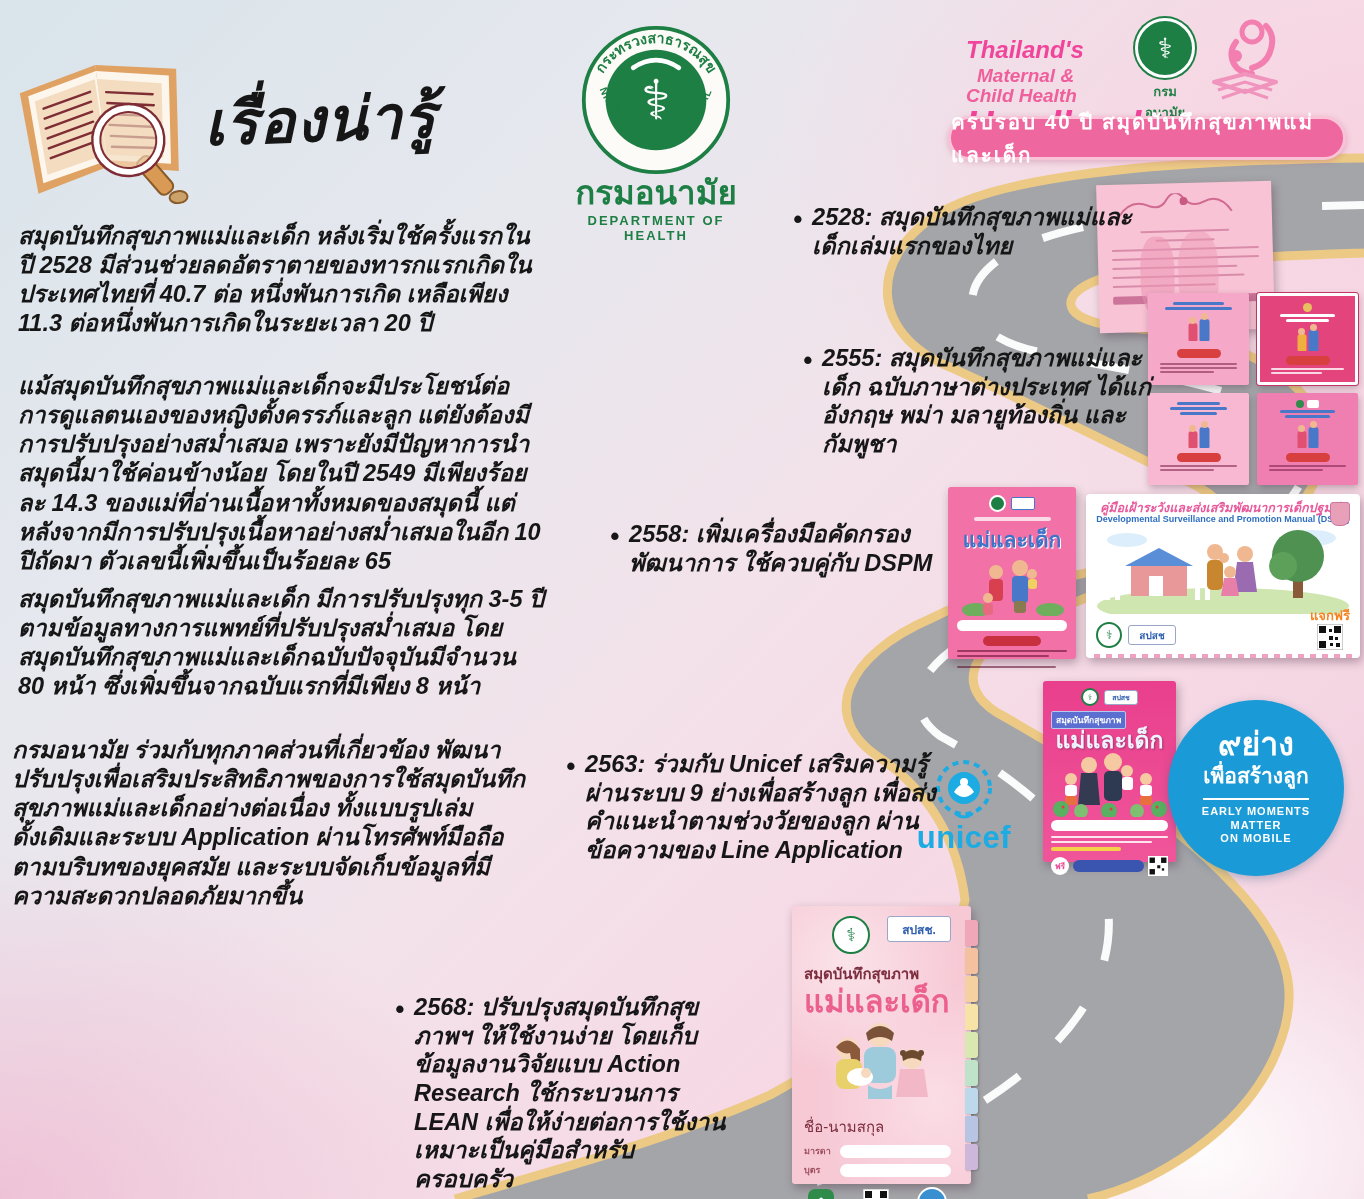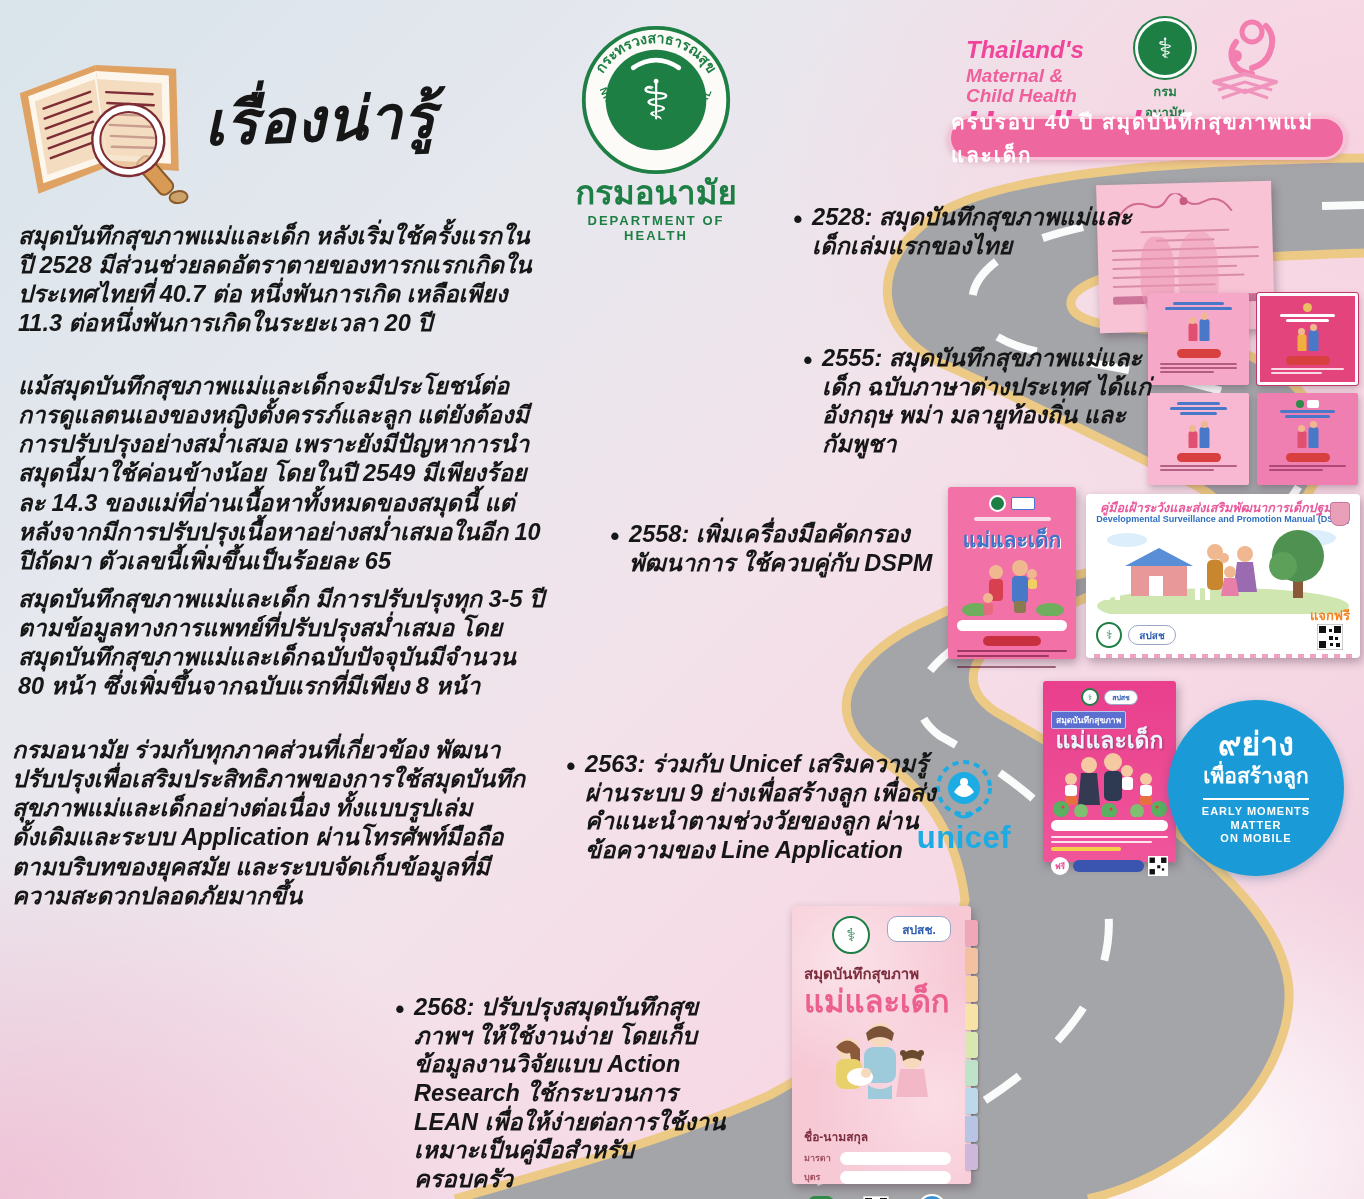--- a/index.html
+++ b/index.html
@@ -77,21 +77,21 @@
   .cover2568{background:radial-gradient(circle at 30% 20%, #fbe3ea 0%, rgba(251,227,234,0) 45%),
     radial-gradient(circle at 80% 70%, #fbdde6 0%, rgba(251,221,230,0) 50%),#f6c9d5;
     border-radius:3px;padding:10px 20px 10px 12px;box-sizing:border-box;}
   .t2568-sub{color:#7c2d3e;font-weight:700;font-size:15px;}
   .t2568{color:#ec6090;font-weight:800;font-size:31px;line-height:1;}
   .fieldrow{display:flex;align-items:center;gap:6px;margin-top:5px;}
   .fieldrow .lab{font-size:9px;color:#a05060;font-weight:700;width:30px;}
   .pillinput{background:#fff;border-radius:7px;height:13px;flex:1;}
   .tabs{position:absolute;top:14px;right:-7px;display:flex;flex-direction:column;gap:2px;}
   .tabs i{display:block;width:13px;height:26px;border-radius:0 3px 3px 0;box-shadow:1px 1px 2px rgba(0,0,0,.2);}
-  .sq-logo{background:#fff;border:1px solid #9aa6c8;border-radius:10px;color:#2f5fb0;font-weight:800;display:flex;align-items:center;justify-content:center;}
+  .sq-logo{background:#fff;border:1px solid #9aa6c8;border-radius:3px;color:#2f5fb0;font-weight:800;display:flex;align-items:center;justify-content:center;}
 </style>
 </head>
 <body>
 
 <div id="canvas">
 
   <svg class="abs" style="left:0;top:0;z-index:5;" width="1364" height="1199" viewBox="0 0 1364 1199">
     <path fill="#a4a5a9" d="
       M 1364,158
       C 1200,160 1020,170 945,210
@@ -198,21 +198,21 @@
       <text x="80" y="100" text-anchor="middle" font-size="58" fill="#fff">⚕</text>
       <path d="M56 46 q24 -16 48 0" fill="none" stroke="#fff" stroke-width="5" stroke-linecap="round"></path>
     </svg>
     <div class="moph-name">กรมอนามัย</div>
     <div class="moph-en">DEPARTMENT OF HEALTH</div>
   </div>
 
   <div class="abs anniv" style="left:966px;top:16px;">
     <div style="width:158px;padding-top:6px;">
       <div class="t-thailand">Thailand's</div>
-      <div class="t-sub" style="margin-top:4px;">Maternal &amp;</div>
+      <div class="t-sub" style="margin-top:4px;margin-left:11px;">Maternal &amp;</div>
       <div class="t-sub">Child Health</div>
       <div class="t-handbook">Handbook</div>
     </div>
     <div style="width:62px;text-align:center;padding-top:2px;">
       <div class="mini-seal" style="margin:0 auto;">⚕</div>
       <div class="mini-dept-th">กรมอนามัย</div>
       <div class="mini-dept-en">DEPARTMENT OF HEALTH</div>
     </div>
     <svg width="78" height="96" viewBox="0 0 78 96" style="margin-top:0;">
       <circle cx="46" cy="16" r="10" fill="none" stroke="#f27fb0" stroke-width="5"></circle>
@@ -522,21 +522,21 @@
       <rect x="28" y="40" width="26" height="30" rx="8" fill="#e8d06a"></rect>
       <ellipse cx="52" cy="58" rx="13" ry="9" fill="#fff"></ellipse>
         <circle cx="58" cy="54" r="5" fill="#f7d9bd"></circle>
       <circle cx="104" cy="40" r="10" fill="#f7d9bd"></circle>
         <path d="M94 36 q10 -10 20 0 l-1 6 q-9 -6 -18 0 Z" fill="#6b4a30"></path>
       <circle cx="95" cy="34" r="3" fill="#6b4a30"></circle>
         <circle cx="113" cy="34" r="3" fill="#6b4a30"></circle>
       <path d="M92 50 h24 l4 28 h-32 Z" fill="#f2b8c8"></path>
       <path d="M60 66 q12 8 24 0 l0 14 h-24 Z" fill="#9ecbdc"></path>
     </svg>
-    <div style="font-size:12px;color:#7c2d3e;font-weight:700;margin-top:16px;">ชื่อ-นามสกุล</div>
+    <div style="font-size:15px;color:#7c2d3e;font-weight:400;margin-top:4px;">ชื่อ-นามสกุล</div>
     <div class="fieldrow">
       <span class="lab">มารดา</span>
       <span class="pillinput"></span>
     </div>
     <div class="fieldrow">
       <span class="lab">บุตร</span>
       <span class="pillinput"></span>
     </div>
     <div style="display:flex;justify-content:space-between;align-items:center;margin-top:10px;padding:0 4px;">
       <span style="width:26px;height:26px;border-radius:7px;background:#2e8b4a;display:flex;align-items:center;justify-content:center;color:#fff;font-size:12px;">✿</span>

